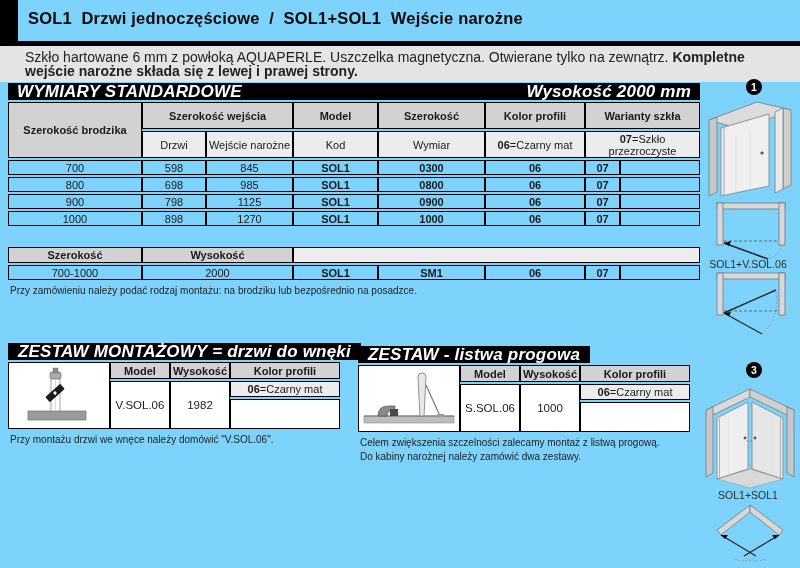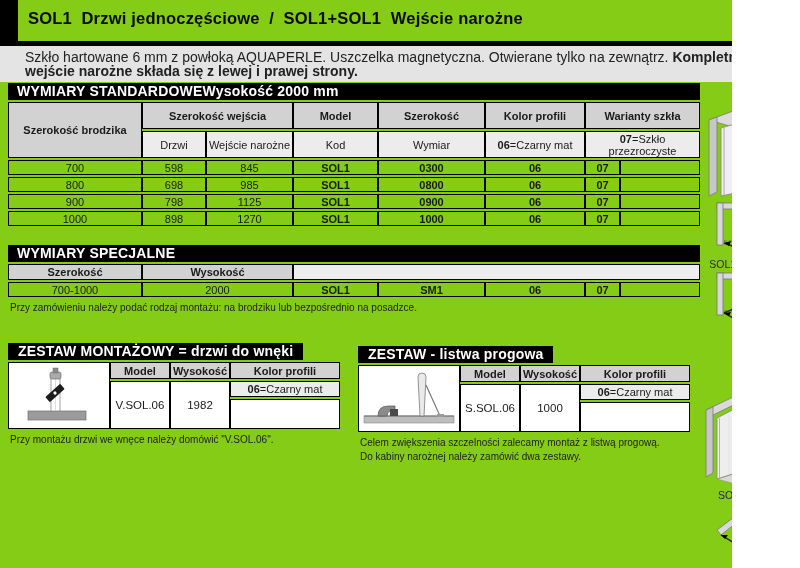--- a/index.html
+++ b/index.html
@@ -1,30 +1,30 @@
 <!DOCTYPE html>
 <html><head>
 <meta charset="utf-8">
 <style>
   html,body { margin:0; padding:0; background:#fff; }
-  .page { position:relative; width:732px; height:568px; background:#84cc16;
+  .page { position:relative; width:800px; height:568px; background:#7dd3fc;
           font-family:"Liberation Sans","DejaVu Sans",sans-serif; color:#111; overflow:hidden; }
 
   
   .corner-mark { position:absolute; left:0; top:0; width:18px; height:46px; background:#000; }
   .page-title { position:absolute; left:28px; top:9px; margin:0; font-size:16.5px; font-weight:bold;
                 white-space:pre; letter-spacing:0.2px; color:#0a0a0a; }
   .title-rule { position:absolute; left:0; top:41px; width:800px; height:5px; background:#000; }
   .intro { position:absolute; left:0; top:46px; width:800px; height:36px; background:#e4e4e4;
            box-sizing:border-box; padding:4px 12px 0 25px; font-size:14px; line-height:14px; color:#222; }
 
   
-  .blackbar { background:#000; color:#fff; font-weight:bold; font-size:14px; height:17px;
-              line-height:17px; padding:0 9px; display:flex; 
-              box-sizing:border-box; letter-spacing:0.2px; }
+  .blackbar { background:#000; color:#fff; font-weight:bold; font-size:17px; height:17px;
+              line-height:17px; padding:0 9px; display:flex; justify-content:space-between;
+              box-sizing:border-box; letter-spacing:0.2px;font-style:italic; }
   .blackbar.fit { display:block; width:max-content; padding:0 10px; }
   table.spec { border-collapse:separate; border-spacing:0 2px; table-layout:fixed; font-size:11px; color:#1a1a1a; }
   table.spec td, table.spec th { border:1px solid #000; text-align:center; vertical-align:middle;
                                  padding:0 1px; overflow:hidden; line-height:12px; }
   .g1 { background:#d2d2d2; font-weight:bold; }
   .g2 { background:#ececec; font-weight:normal; }
   .g3 { background:#ededed; }
   .b  { font-weight:bold; }
   td.filler { border:none; background:transparent; }
   tr.hrow1 > th { height:25px; }
@@ -137,23 +137,20 @@
         <td class="b">1000</td>
         <td class="b">06</td>
         <td class="b">07</td>
         <td class="filler"></td>
       </tr>
     </tbody>
       </table>
   </section>
 
   <section class="sec-spc">
-    <div class="blackbar">
-      <span>WYMIARY SPECJALNE</span>
-    </div>
     <table class="spec">
       <colgroup>
         <col style="width:134px">
           <col style="width:64px">
           <col style="width:87px">
           <col style="width:85px">
         <col style="width:107px">
           <col style="width:100px">
           <col style="width:35px">
           <col style="width:80px">

